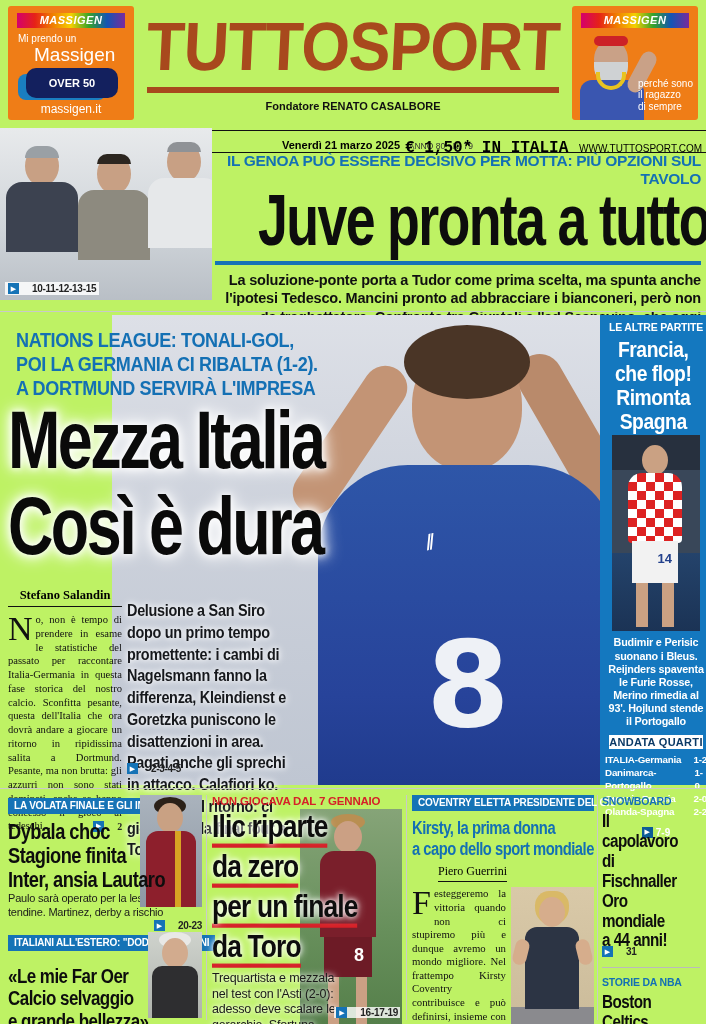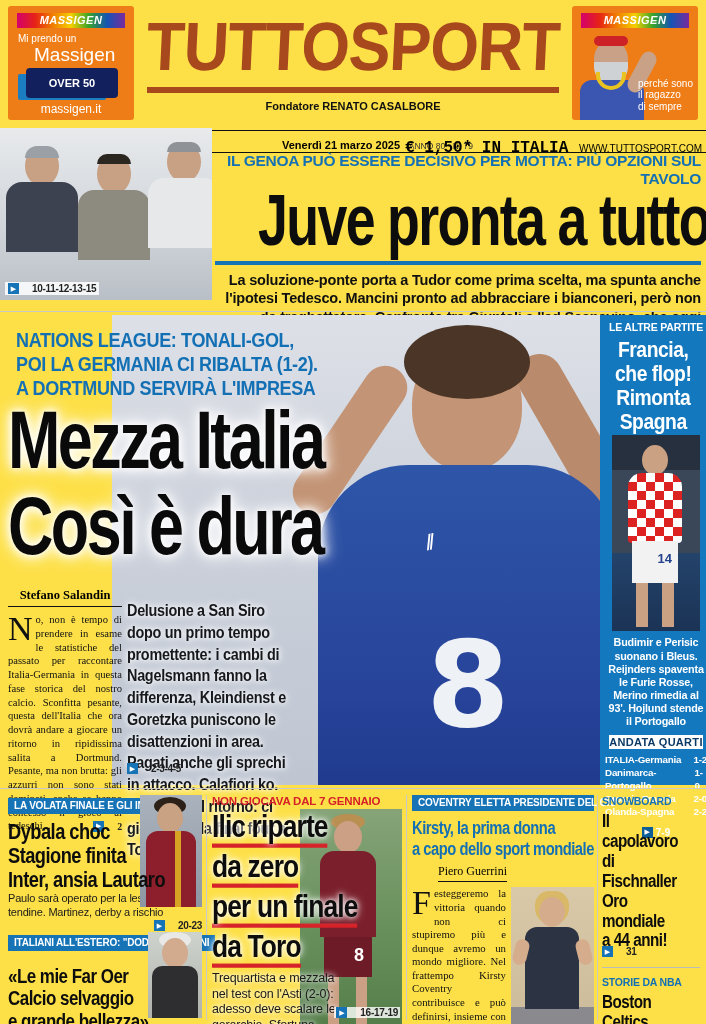--- a/index.html
+++ b/index.html
@@ -1,37 +1,37 @@
 <!DOCTYPE html>
 <html><head>
 <meta charset="utf-8">
 <style>
   * { margin:0; padding:0; box-sizing:border-box; }
   html,body { width:706px; height:1024px; background:#fff; overflow:hidden;
     font-family:"Liberation Sans", sans-serif; }
-  #page { position:relative; width:706px; height:1024px; background:#fde047;padding-left:41px; }
+  #page { position:relative; width:706px; height:1024px; background:#bef264;padding-left:41px; }
 
   
   .cond { display:inline-block; transform-origin:0 0; white-space:pre-line; }
   .refbox { display:inline-flex; align-items:center; gap:13px; }
   .refbox .arr { width:11px; height:11px; background:#1573b6; color:#fff; font-size:7px;
     display:inline-flex; align-items:center; justify-content:center; flex:none; }
   .refbox .num { font-weight:bold; font-size:10px; color:#222; letter-spacing:-.3px; }
 
   
   .ad { position:absolute; top:6px; width:126px; height:114px; background:#ef7d17;
     border-radius:3px; overflow:hidden; color:#fff; }
   .ad-left { left:8px; } .ad-right { left:572px; }
   .rainbow { margin:7px auto 0; width:85%; height:15px; text-align:center;
     background:linear-gradient(90deg,#d5006d,#e62217,#f07f00,#f5d000,#36a32a,#1455b4,#7a2a9d);
     color:#fff; font-weight:bold; font-style:italic; font-size:11px; line-height:15px; letter-spacing:.5px; }
   .ad-line1 { font-size:10px; margin:5px 0 0 10px; }
   .ad-line2 { font-size:19px; margin:0 8px 0 26px; font-weight:400; }
   .ad-prod { position:absolute; left:18px; top:62px; width:92px; height:30px; background:#13205e;
-    border-radius:4px; color:#fff; font-weight:bold; font-size:11px; text-align:center; line-height:30px;
+    border-radius:10px; color:#fff; font-weight:bold; font-size:11px; text-align:center; line-height:30px;
     box-shadow:-10px 4px 0 -2px #1a7ec0; }
   .ad-url { position:absolute; bottom:4px; width:100%; text-align:center; font-size:12px; }
   .ad-man-head { position:absolute; left:22px; top:34px; width:34px; height:38px; border-radius:50%;
     background:#c9a187; }
   .ad-man-beard { position:absolute; left:22px; top:56px; width:34px; height:22px;
     border-radius:0 0 17px 17px; background:#cfd2d4; }
   .ad-man-band { position:absolute; left:22px; top:30px; width:34px; height:10px; border-radius:5px;
     background:#cc2127; }
   .ad-man-shirt { position:absolute; left:8px; top:74px; width:64px; height:40px;
     border-radius:12px 12px 0 0; background:#3a56b0; }

